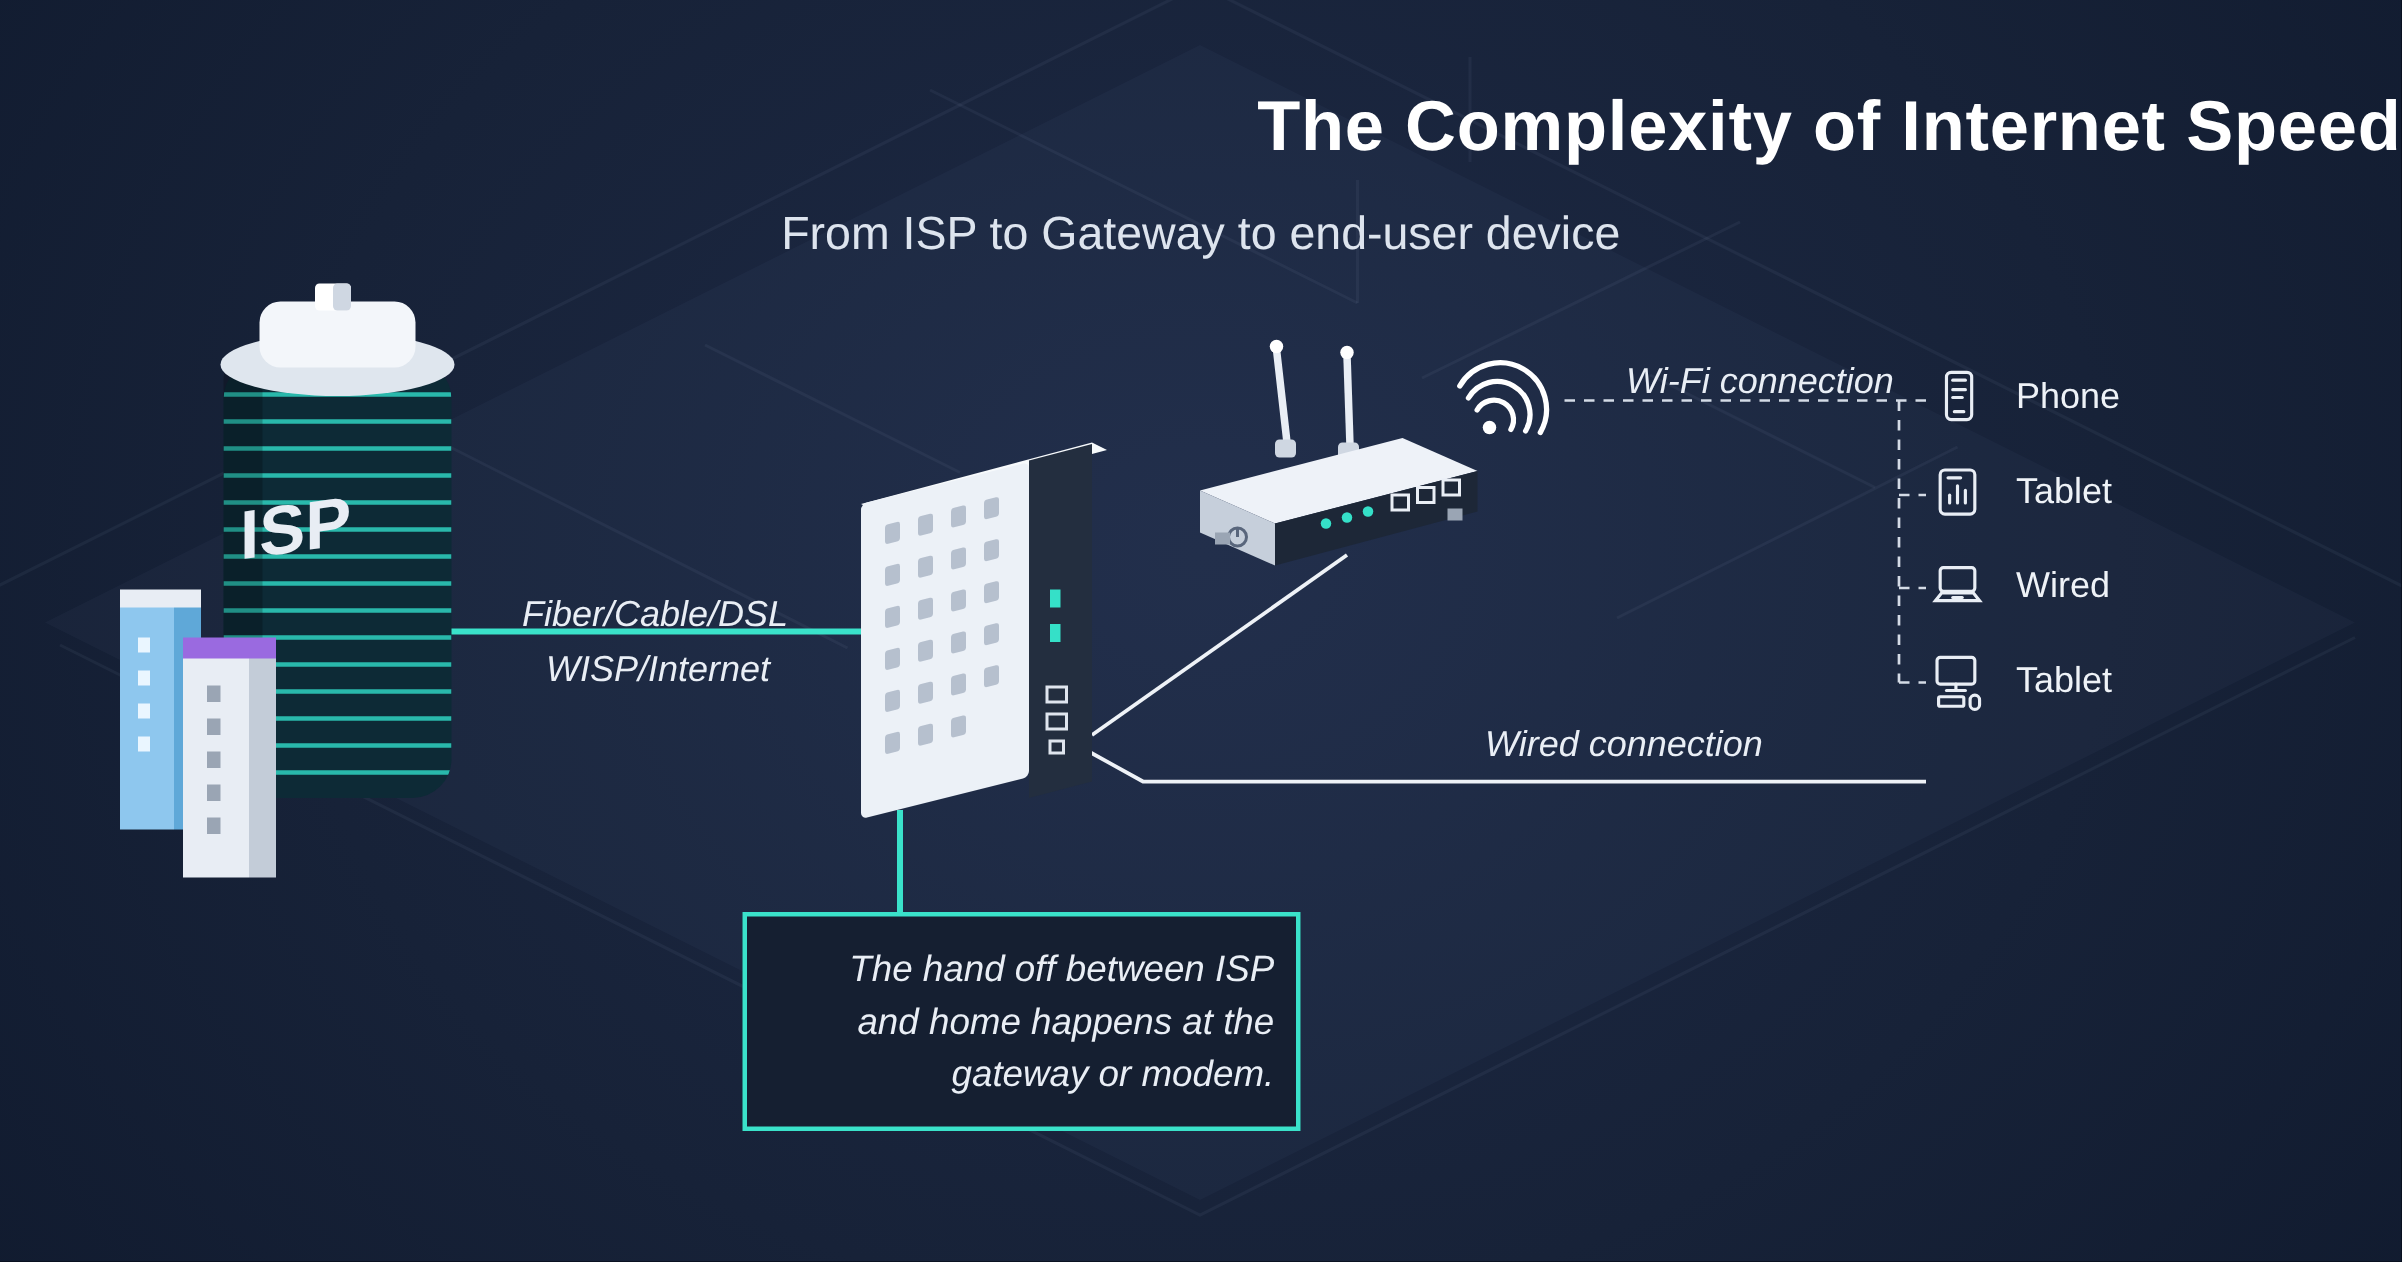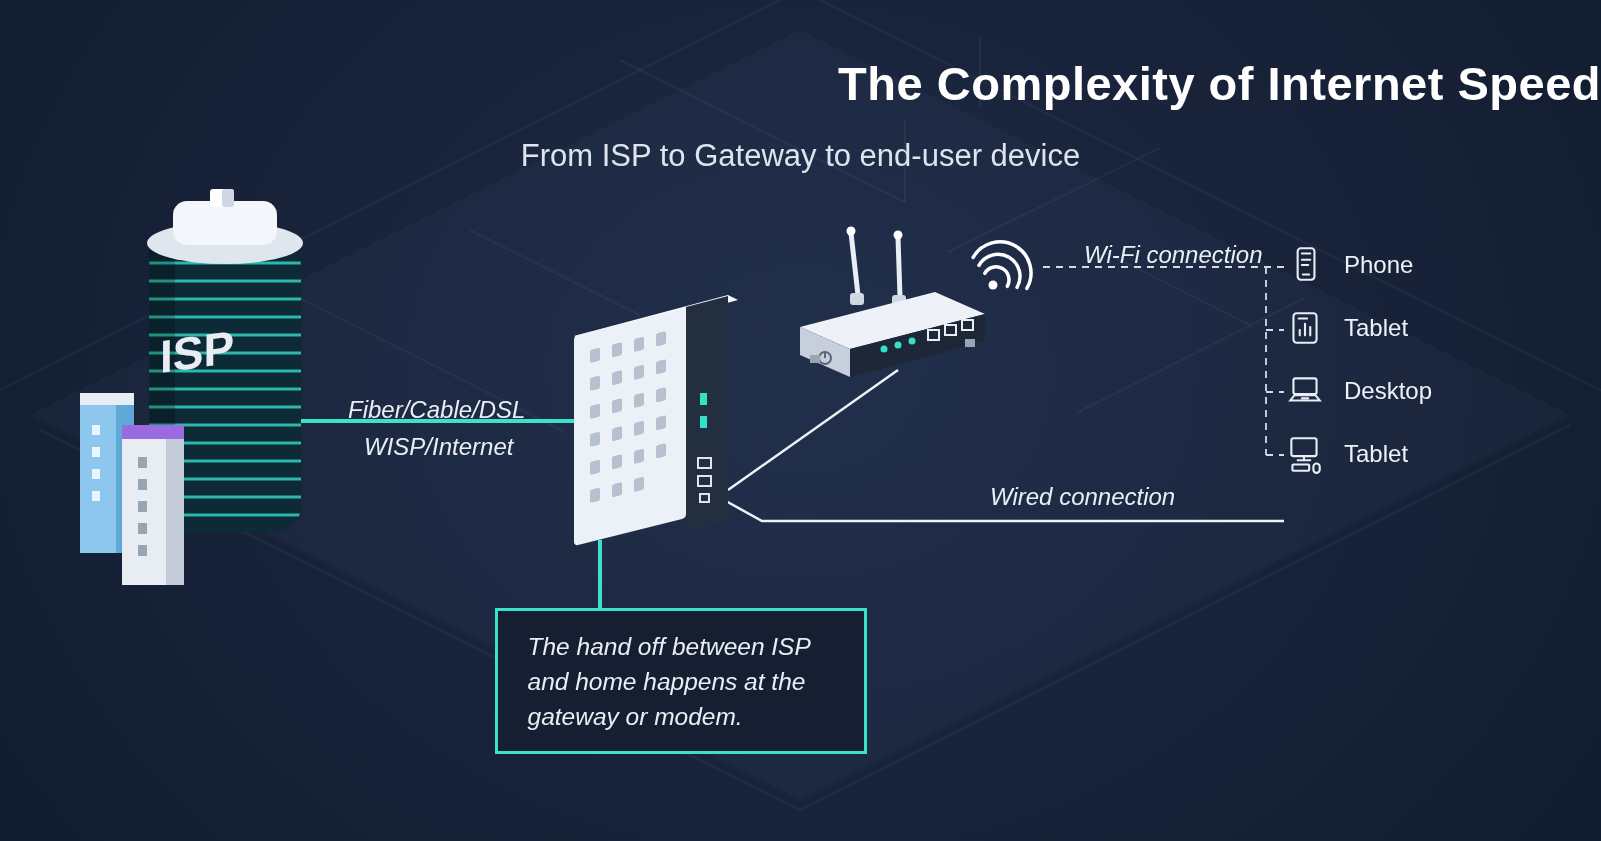--- a/index.html
+++ b/index.html
@@ -19,21 +19,21 @@
     color:#dde4ee;font-size:31px;font-weight:normal;margin:0;
   }
   .lbl{
     position:absolute;color:#e9eef5;font-style:italic;font-size:24px;white-space:nowrap;
   }
   .wires{position:absolute;inset:0;}
   .art{position:absolute;}
   .callout{
     position:absolute;left:495px;top:608px;width:372px;height:146px;box-sizing:border-box;
     border:3px solid #3ae2ca;background:#151f31;
-    display:flex;align-items:center;justify-content:center;text-align:left;padding-left:15px;
+    display:flex;align-items:center;justify-content:center;text-align:right;padding-left:15px;
   }
   .callout p{
     margin:0;width:322px;color:#e9eef5;font-style:italic;font-size:24.5px;line-height:35px;
   }
   .devices{
     position:absolute;left:1284px;top:244px;display:flex;flex-direction:column;gap:21px;
   }
   .device-row{display:flex;align-items:center;gap:18px;height:42px;}
   .device-row .dlabel{color:#eef2f7;font-size:24px;}
   .dev-icon{width:42px;height:42px;flex:0 0 42px;}
@@ -247,21 +247,21 @@
       <span class="dlabel">Tablet</span>
     </div>
 
 
     <div class="device-row">
       <svg class="dev-icon" viewBox="0 0 40 40" fill="none" stroke="#e9eef5" stroke-width="2" stroke-linecap="round">
         <rect x="9" y="8" width="22" height="15" rx="2"></rect>
         <path d="M6 29 L34 29 L30 24 L10 24 Z"></path>
         <line x1="17" y1="27" x2="23" y2="27"></line>
       </svg>
-      <span class="dlabel">Desktop</span>
+      <span class="dlabel">Wired</span>
     </div>
 
     <div class="device-row">
       <svg class="dev-icon" viewBox="0 0 40 40" fill="none" stroke="#e9eef5" stroke-width="2" stroke-linecap="round">
         <rect x="7" y="5" width="24" height="17" rx="2"></rect>
         <line x1="19" y1="22" x2="19" y2="26"></line>
         <line x1="13" y1="26" x2="25" y2="26"></line>
         <rect x="8" y="30" width="16" height="6" rx="1"></rect>
         <rect x="28" y="29" width="6" height="9" rx="3"></rect>
       </svg>

